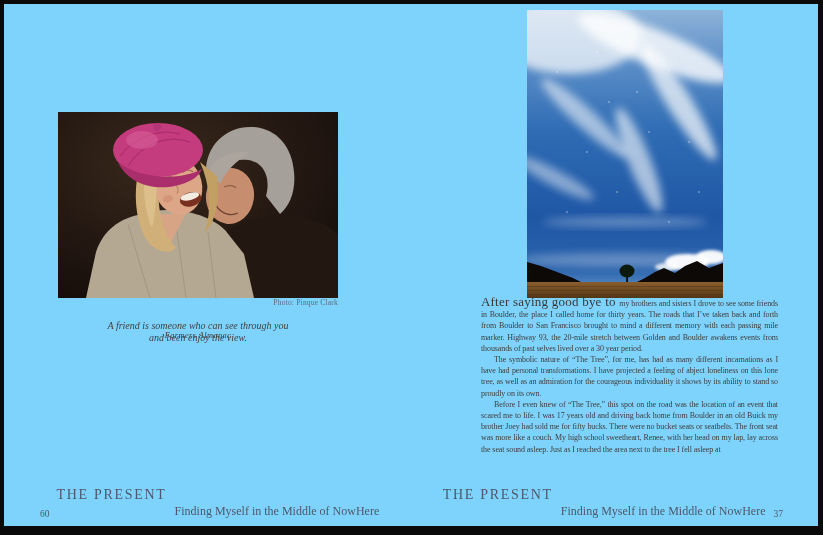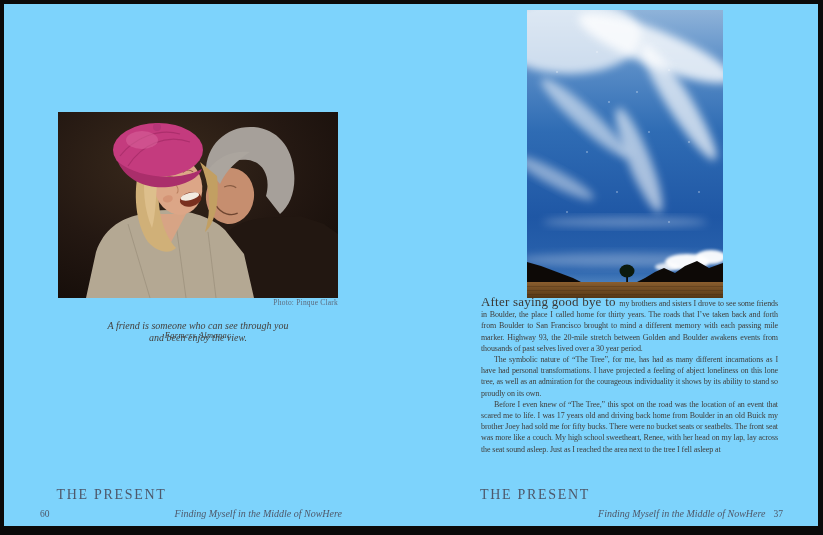--- a/index.html
+++ b/index.html
@@ -32,21 +32,21 @@
   .textblock p{margin:0;text-align:justify;}
   .textblock p.indent{text-indent:13px;}
   .lead{font-size:13px;line-height:11.2px;letter-spacing:0.2px;color:#3b3835;}
   
   .footer{position:absolute;top:487px;display:flex;align-items:flex-end;white-space:nowrap;color:#4e586a;}
   .footer-left{left:40px;}
   .footer-right{right:40px;}
   .pagenum{font-size:9.5px;color:#4e586a;}
   .section{font-size:14px;letter-spacing:1.7px;margin:0 8px 16px 7px;color:#4e586a;}
   .footer-right .section{margin-left:0;}
-  .booktitle{font-style:italic;font-size:10px;color:#4e586a;}
+  .booktitle{font-size:12px;color:#4e586a;}
   .footer-right .booktitle{margin-right:8px;}
 </style>
 </head>
 <body>
 
 <div class="stage">
 
   <div>
 
     <figure class="photo-left">

